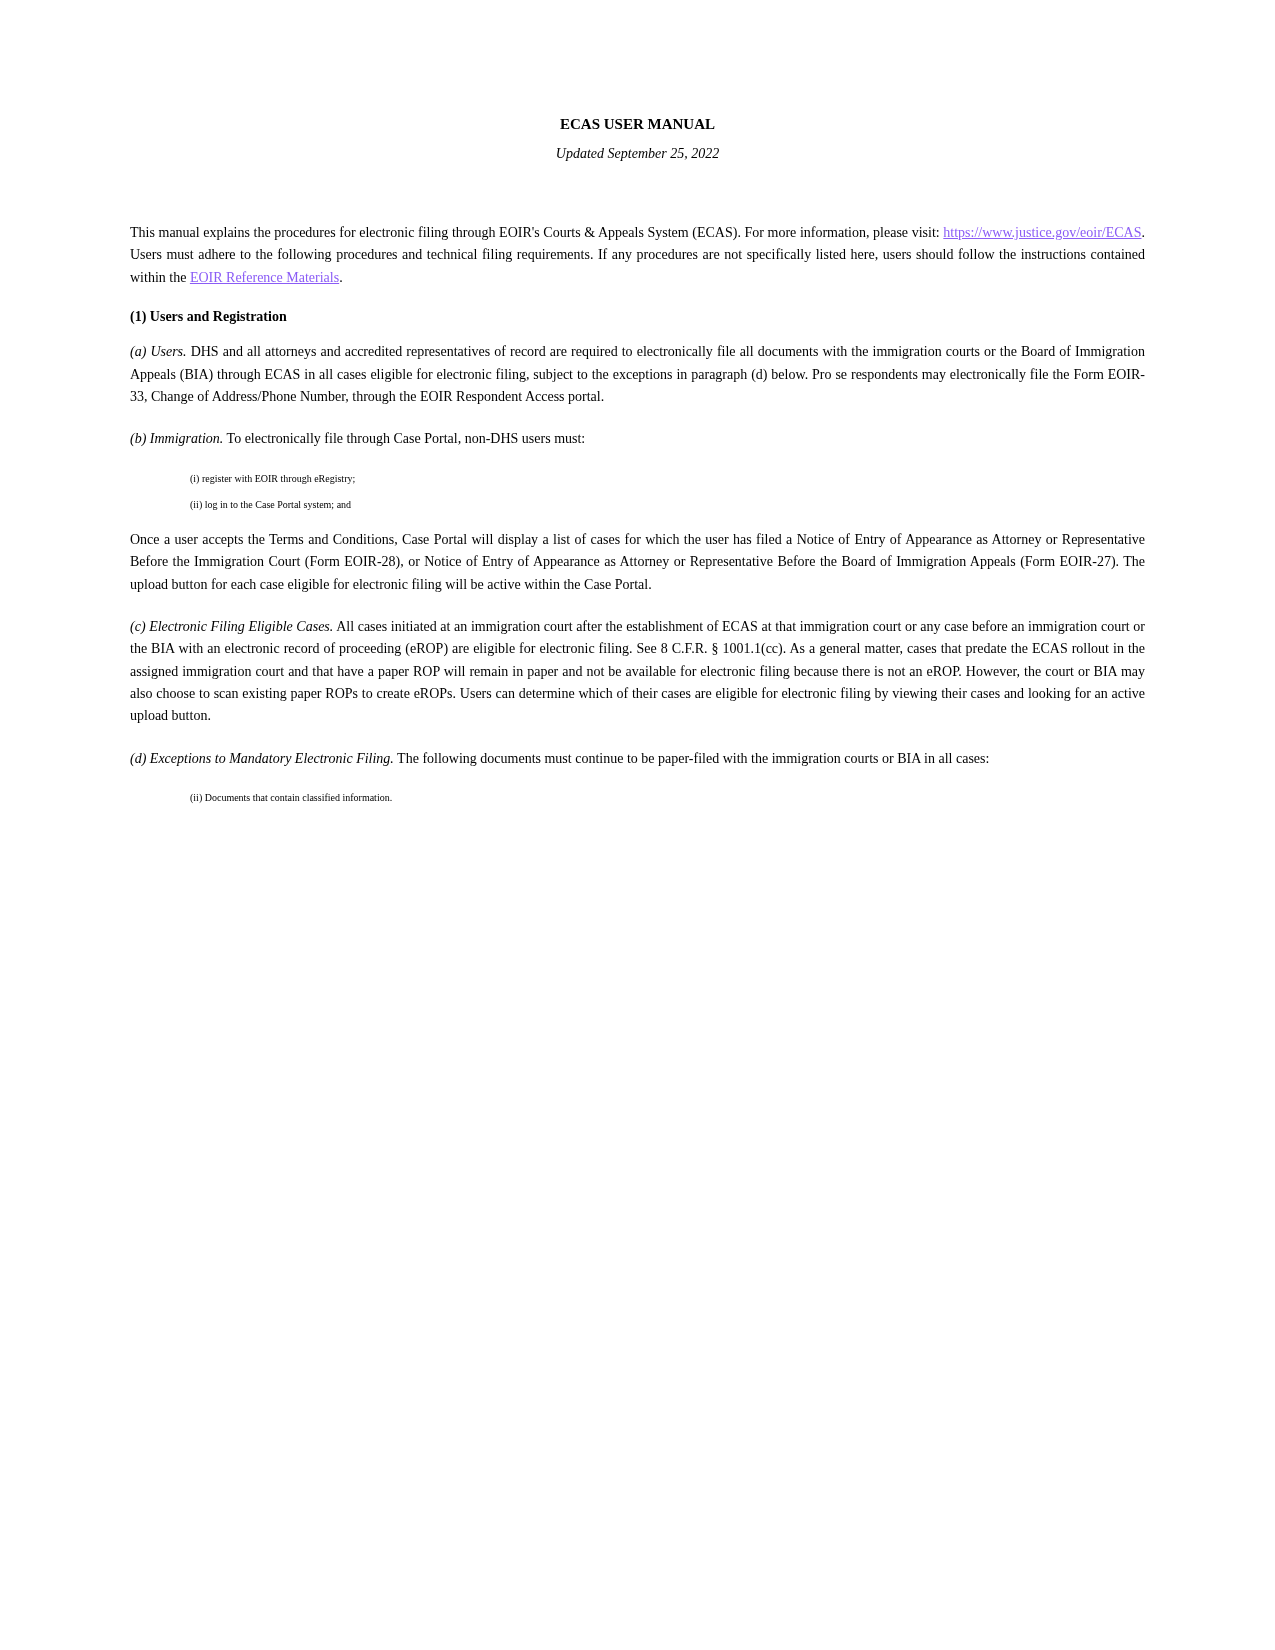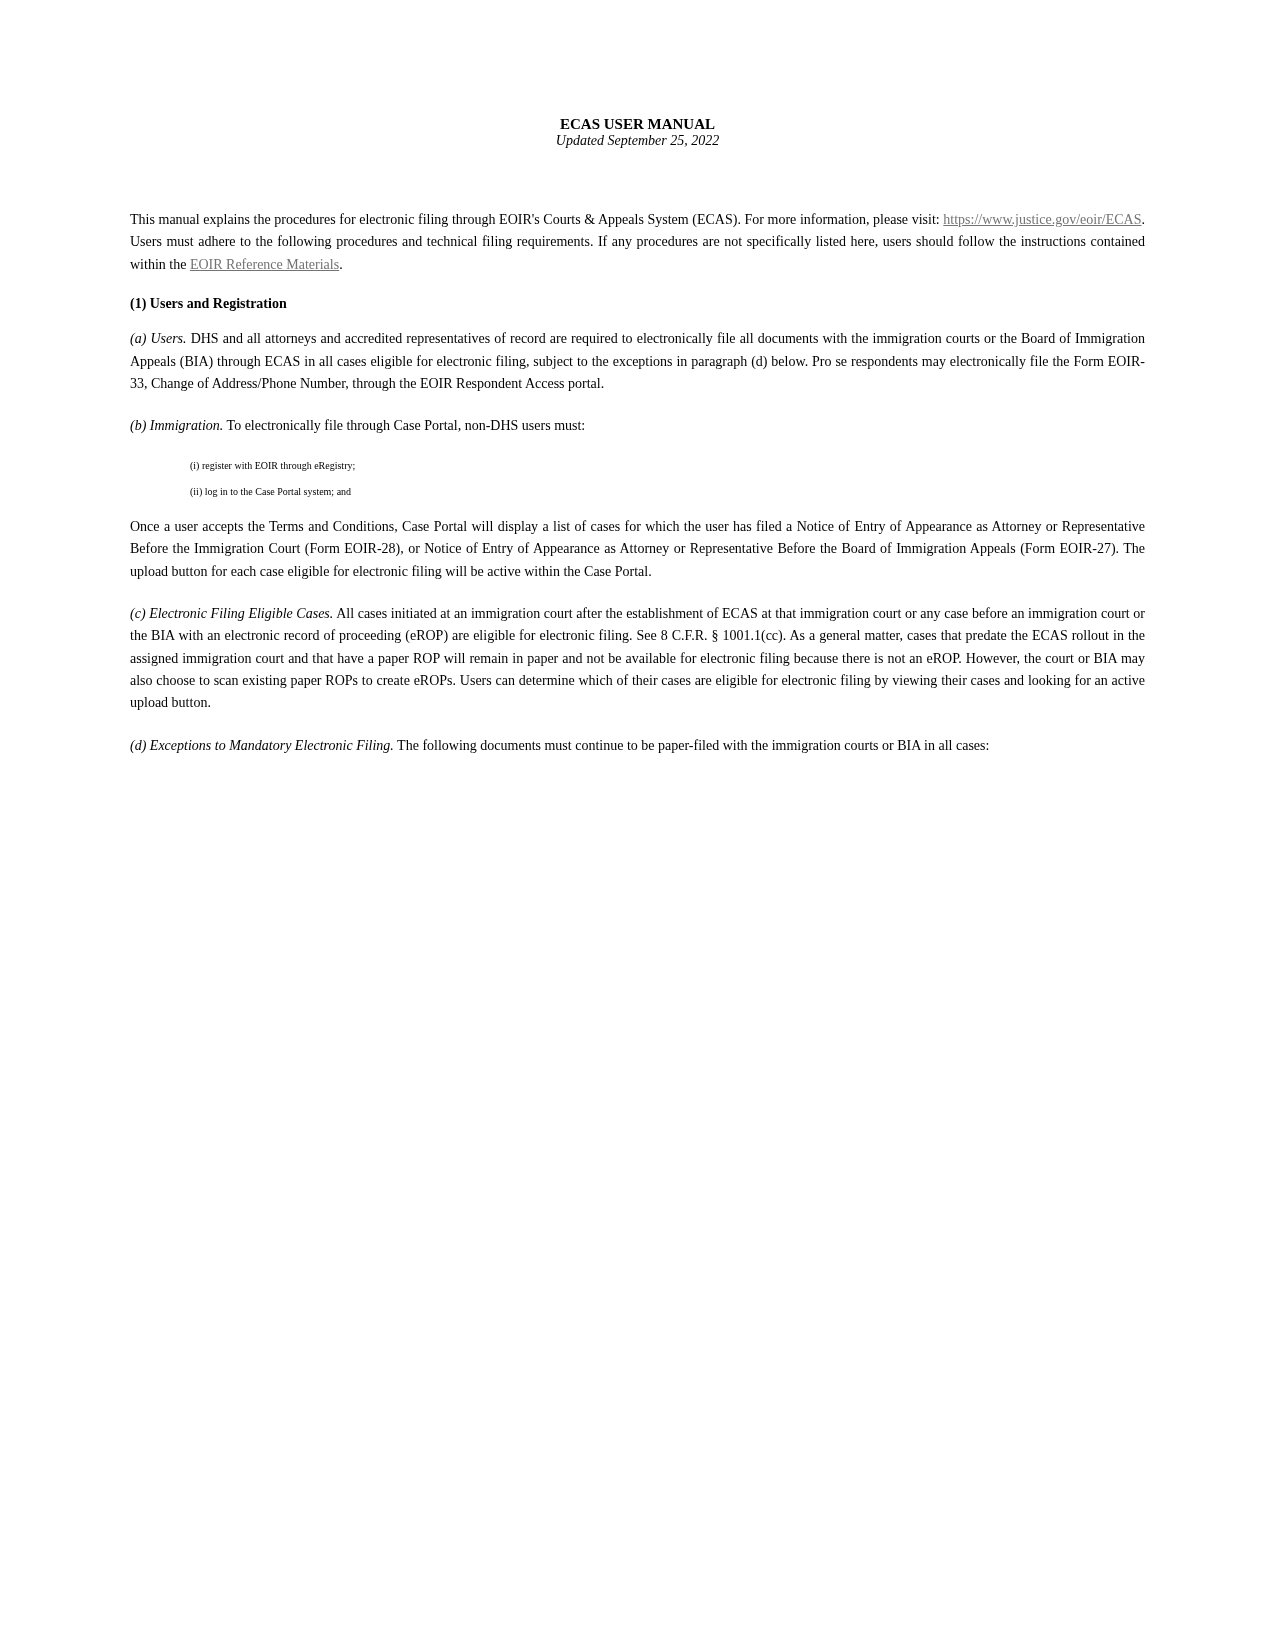--- a/index.html
+++ b/index.html
@@ -33,34 +33,34 @@
     .header-title {
       font-size: 15px;
       font-weight: bold;
       font-family: "Times New Roman", Times, serif;
     }
 
     .header-subtitle {
       font-size: 14px;
       font-style: italic;
       font-family: "Times New Roman", Times, serif;
-      margin-top: 0;
+      margin-top: 13px;
     }
 
     .body-text {
       font-size: 14px;
       font-family: "Times New Roman", Times, serif;
       line-height: 1.6;
       text-align: justify;
       margin-bottom: 20px;
     }
 
     .link {
       text-decoration: underline;
-      color: #737373;
+      color: #8b5cf6;
     }
 
     .section-heading {
       font-size: 14px;
       font-weight: bold;
       font-family: "Times New Roman", Times, serif;
       margin-bottom: 16px;
       margin-top: 16px;
     }
 
@@ -123,15 +123,16 @@
 
   <p class="body-text">
     <span class="subsection-label">(c) Electronic Filing Eligible Cases.</span><span> All cases initiated at an immigration court after the establishment of ECAS at that immigration court or any case before an immigration court or the BIA with an electronic record of proceeding (eROP) are eligible for electronic filing. See 8 C.F.R. § 1001.1(cc). As a general matter, cases that predate the ECAS rollout in the assigned immigration court and that have a paper ROP will remain in paper and not be available for electronic filing because there is not an eROP. However, the court or BIA may also choose to scan existing paper ROPs to create eROPs. Users can determine which of their cases are eligible for electronic filing by viewing their cases and looking for an active upload button.</span>
   </p>
 
   <p class="body-text">
     <span class="subsection-label">(d) Exceptions to Mandatory Electronic Filing.</span><span> The following documents must continue to be paper-filed with the immigration courts or BIA in all cases:</span>
   </p>
 
   <div class="indent-list">
+    <div class="list-item">(ii) Documents that contain classified information.</div>
   </div>
 
 </div>
 
 </body></html>

